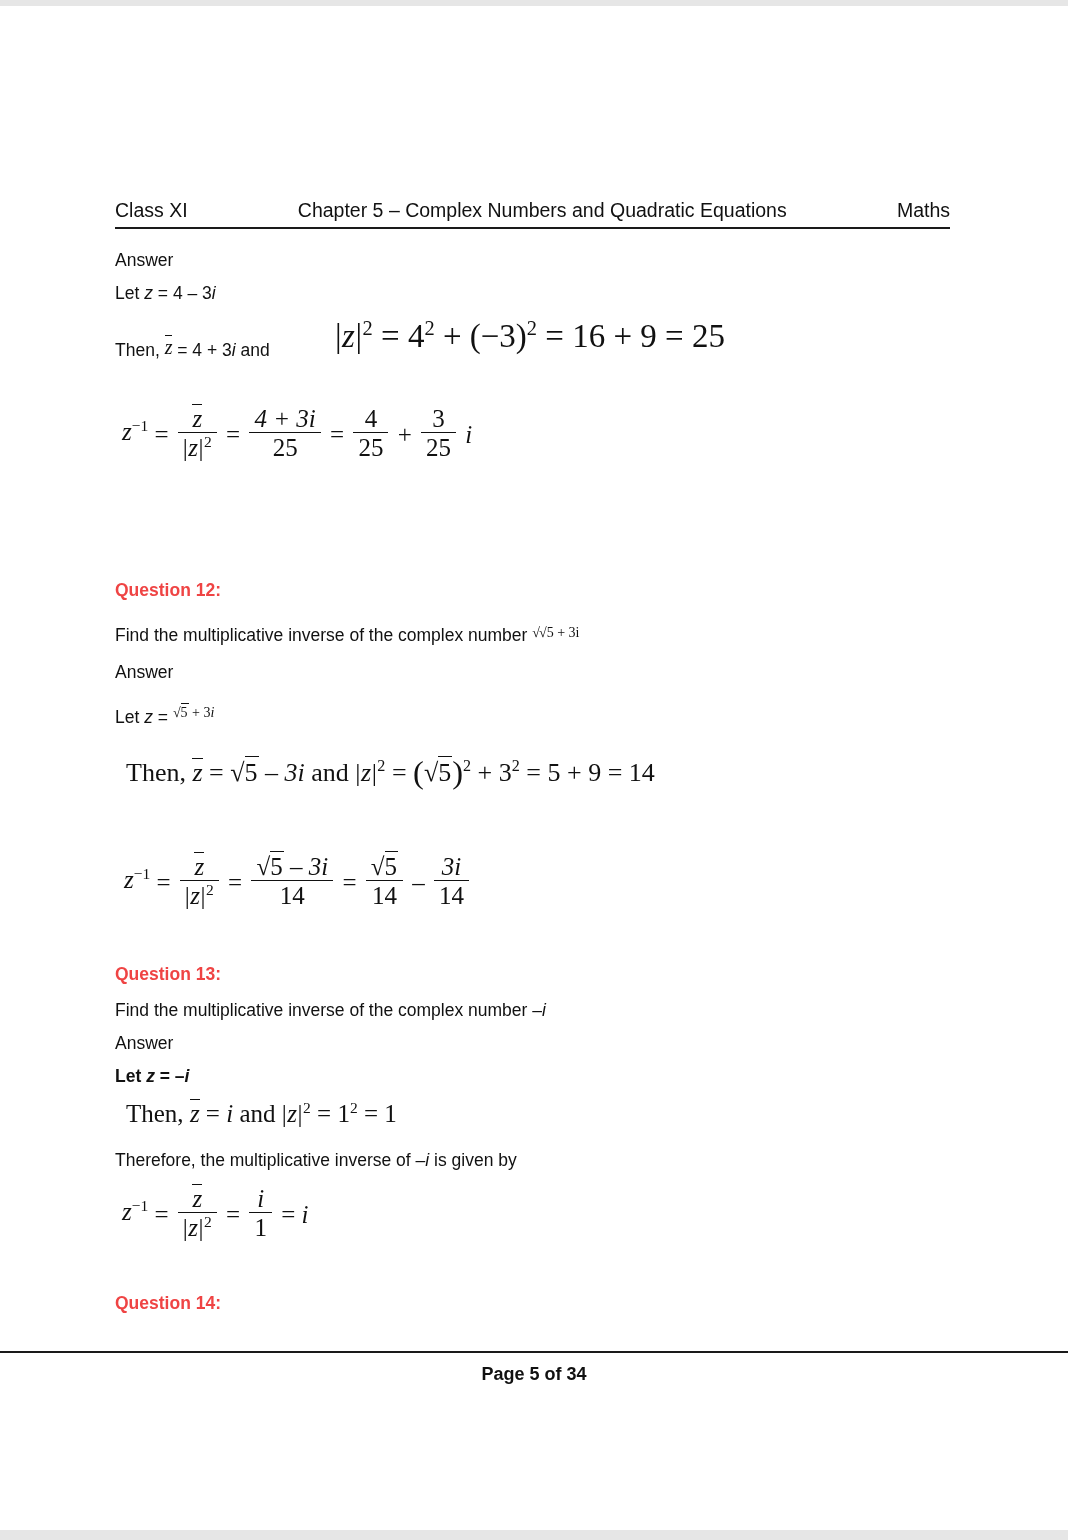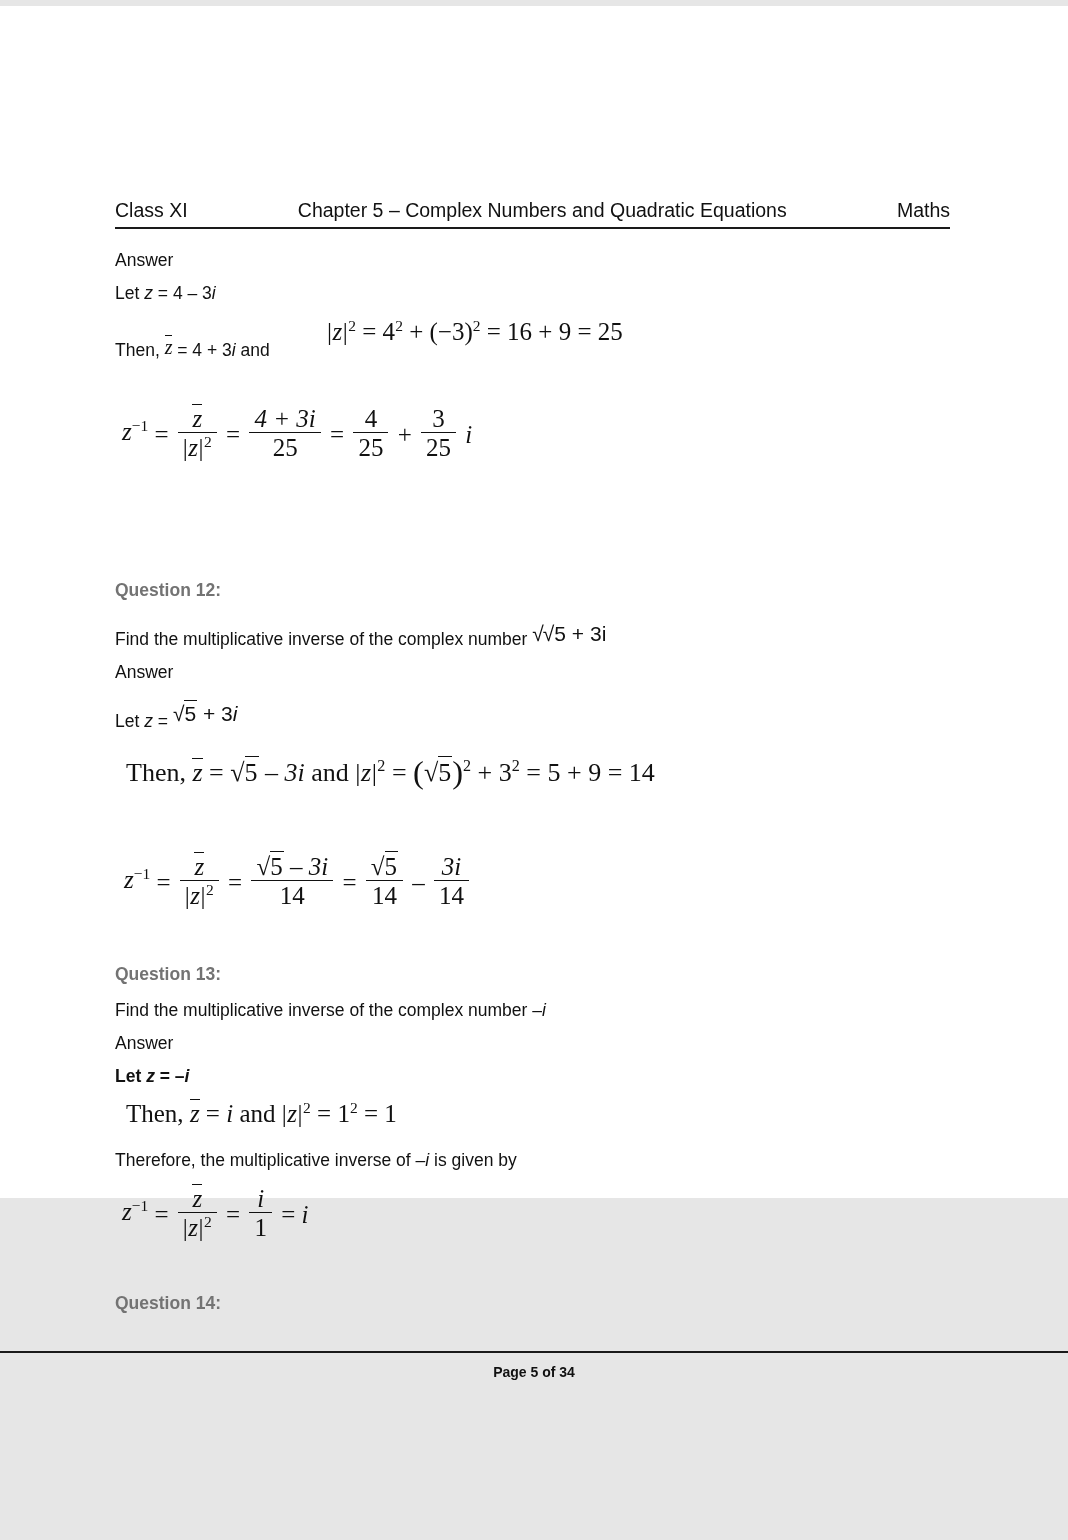--- a/index.html
+++ b/index.html
@@ -12,21 +12,21 @@
     height: 1540px;
     font-family: "Liberation Sans", sans-serif;
     position: relative;
     overflow: hidden;
   }
   .page {
     position: absolute;
     left: 0;
     top: 6px;
     width: 1068px;
-    height: 1192px;
+    height: 1524px;
     background: #ffffff;
   }
 
   
   .header {
     position: absolute;
     left: 115px;
     top: 193px;
     width: 835px;
     display: flex;
@@ -46,21 +46,21 @@
     position: absolute;
     font-size: 17.5px;
     line-height: 1.35;
     color: #111111;
     white-space: nowrap;
   }
   .qhead {
     position: absolute;
     font-size: 17.5px;
     font-weight: bold;
-    color: #737373;
+    color: #ef4444;
     white-space: nowrap;
   }
   i.v { font-style: italic; }
 
   
   .math {
     position: absolute;
     font-family: "Liberation Serif", "DejaVu Serif", serif;
     color: #111111;
     white-space: nowrap;
@@ -101,41 +101,41 @@
   .frac > .num { display: block; padding: 0 5px; }
   .frac > .den {
     display: block;
     border-top: 1.4px solid #111;
     padding: 1px 5px 0 5px;
   }
   .midal { vertical-align: middle; }
 
   
   .inlmath {
-    font-family: Liberation Sans, sans-serif;
-    font-size: 21px;
+    font-family: Liberation Serif, serif;
+    font-size: 14px;
     position: relative;
     top: -4px;
   }
 
   
   .footer-rule {
     position: absolute;
     left: 0;
     top: 1345px;
     width: 1068px;
     border-top: 2px solid #1a1a1a;
   }
   .footer-text {
     position: absolute;
     left: 0;
     top: 1358px;
     width: 1068px;
     text-align: center;
-    font-size: 14px;
+    font-size: 18px;
     font-weight: bold;
     color: #111111;
   }
 </style>
 </head>
 <body>
 
 <div class="page">
 
   <div class="header">
@@ -147,21 +147,21 @@
   <div class="tx" style="left:115px; top:243px;">Answer</div>
 
   <div class="tx" style="left:115px; top:276px;">
     <span>Let </span><i class="v">z</i><span> = 4 – 3</span><i class="v">i</i>
   </div>
 
   <div class="tx" style="left:115px; top:330px;">
     <span>Then, </span><span class="math" style="position:relative; font-size:20px; top:-2px;"><span class="ovl it">z</span></span><span> = 4 + 3</span><i class="v">i</i><span> and </span>
   </div>
 
-  <div class="math" style="left:327px; top:312px; font-size:25px;">
+  <div class="math" style="left:335px; top:312px; font-size:33px;">
     <span class="bars">|<span class="it">z</span>|</span><span class="sup">2</span><span> = 4</span><span class="sup">2</span><span> + (−3)</span><span class="sup">2</span><span> = 16 + 9 = 25</span>
   </div>
 
 
   <div class="math" style="left:122px; top:400px; font-size:25px;">
     <span class="it">z</span><span class="sup">−1</span>
     <span class="midal">=</span>
     <span class="frac">
       <span class="num"><span class="ovl it">z</span></span>
       <span class="den"><span class="bars">|<span class="it">z</span>|</span><span class="sup">2</span></span>

